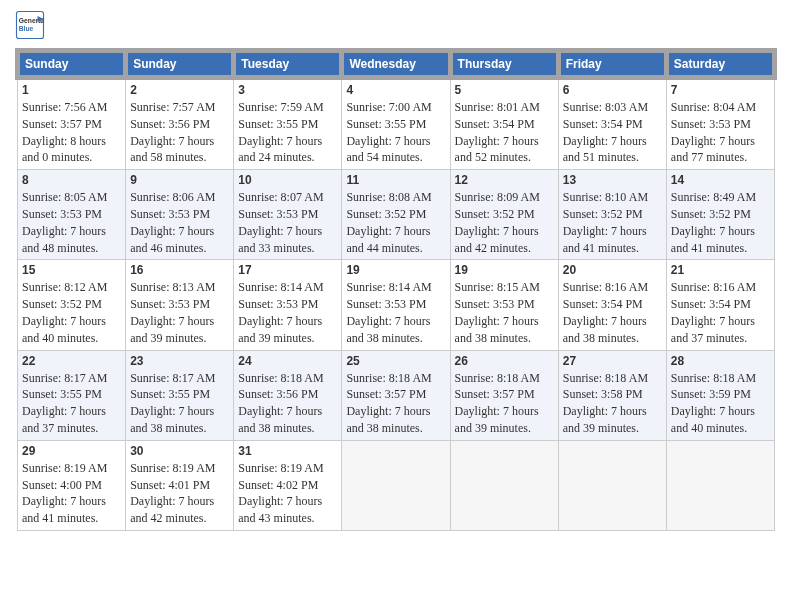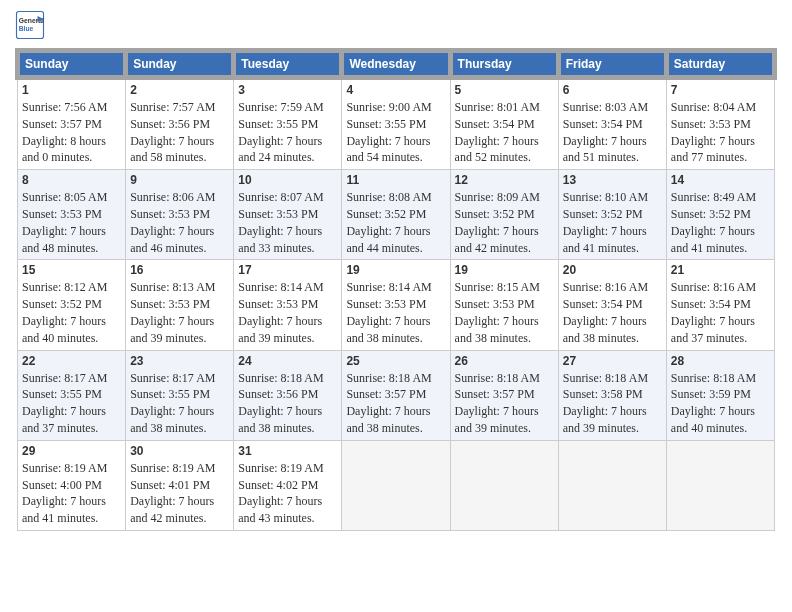--- a/index.html
+++ b/index.html
@@ -147,21 +147,21 @@
         <span class="day-num">3</span>
         <div class="day-info">
           <div>Sunrise: 7:59 AM</div>
           <div>Sunset: 3:55 PM</div>
           <div>Daylight: 7 hours and 24 minutes.</div>
         </div>
       </td>
           <td>
         <span class="day-num">4</span>
         <div class="day-info">
-          <div>Sunrise: 9:00 AM</div>
+          <div>Sunrise: 7:00 AM</div>
           <div>Sunset: 3:55 PM</div>
           <div>Daylight: 7 hours and 54 minutes.</div>
         </div>
       </td>
           <td>
         <span class="day-num">5</span>
         <div class="day-info">
           <div>Sunrise: 8:01 AM</div>
           <div>Sunset: 3:54 PM</div>
           <div>Daylight: 7 hours and 52 minutes.</div>

